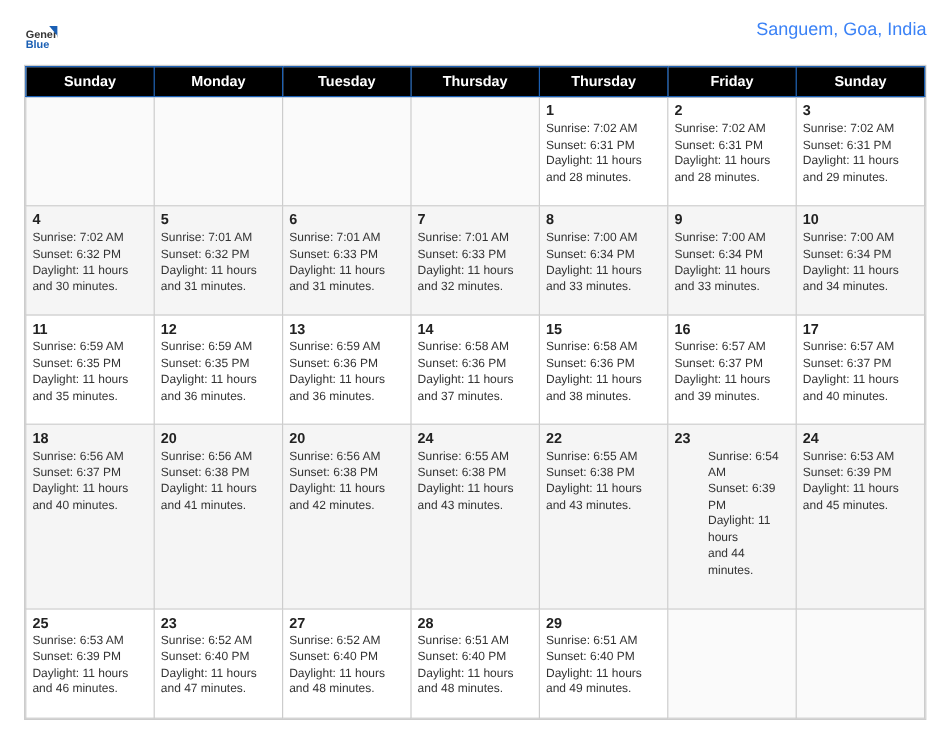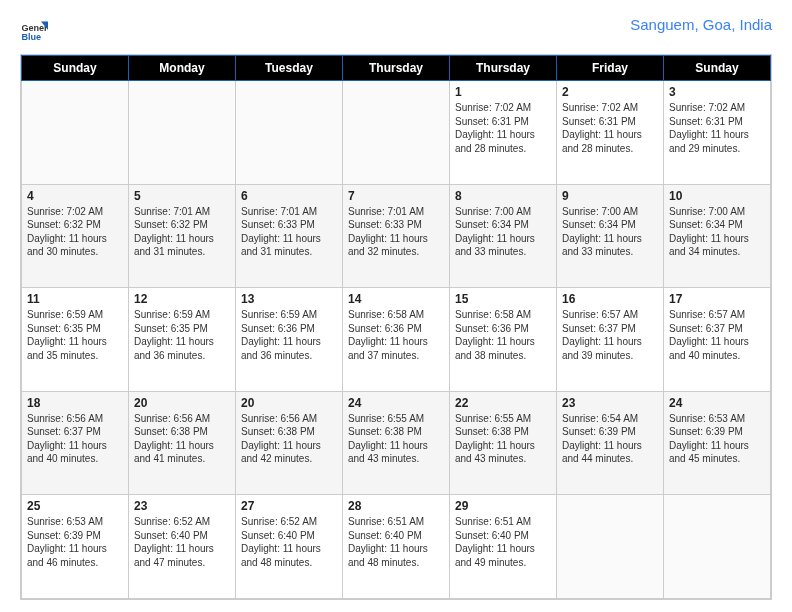--- a/index.html
+++ b/index.html
@@ -282,21 +282,21 @@
             </td>
             <td class="row-shade">
               <span class="day-num">22</span>
               <div class="day-info" style="white-space: pre-line;">Sunrise: 6:55 AM
 Sunset: 6:38 PM
 Daylight: 11 hours
 and 43 minutes.</div>
             </td>
             <td class="row-shade">
               <span class="day-num">23</span>
-              <div class="day-info" style="white-space: pre-line;">Sunrise: 6:54 AM
+              <div class="day-info" style="white-space: pre-line; margin-left: 28px;">Sunrise: 6:54 AM
 Sunset: 6:39 PM
 Daylight: 11 hours
 and 44 minutes.</div>
             </td>
             <td class="row-shade">
               <span class="day-num">24</span>
               <div class="day-info" style="white-space: pre-line;">Sunrise: 6:53 AM
 Sunset: 6:39 PM
 Daylight: 11 hours
 and 45 minutes.</div>

